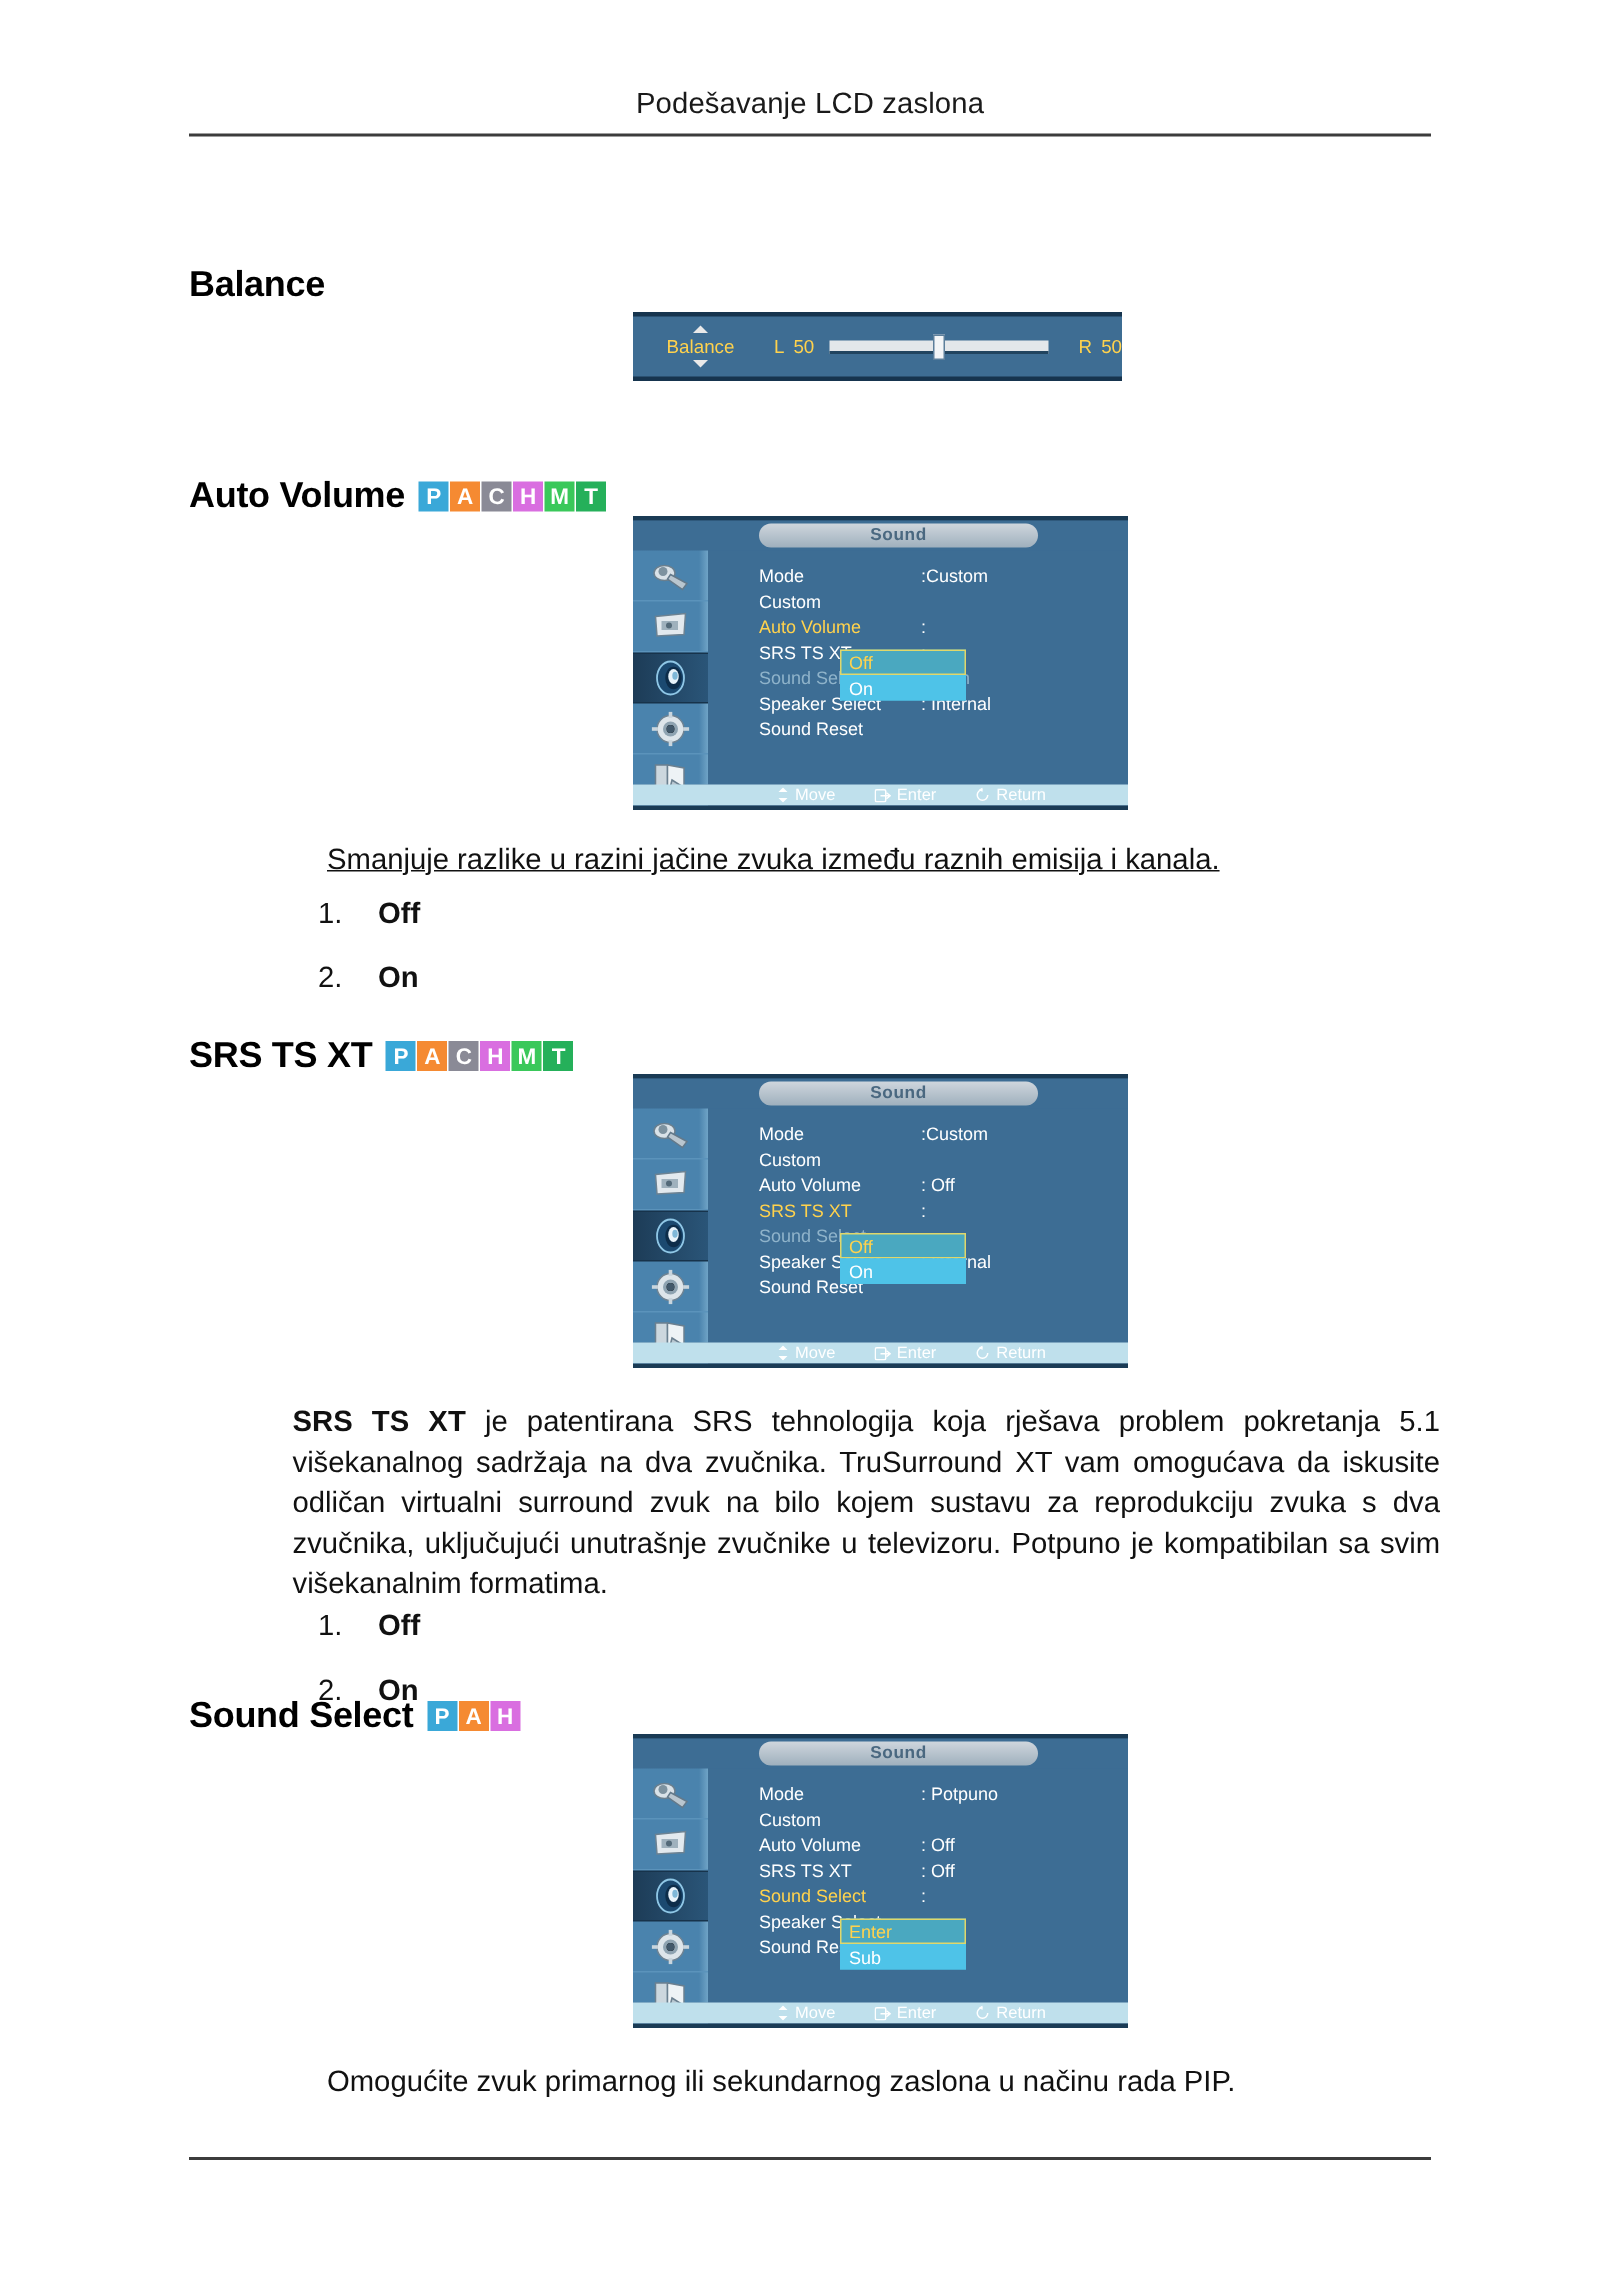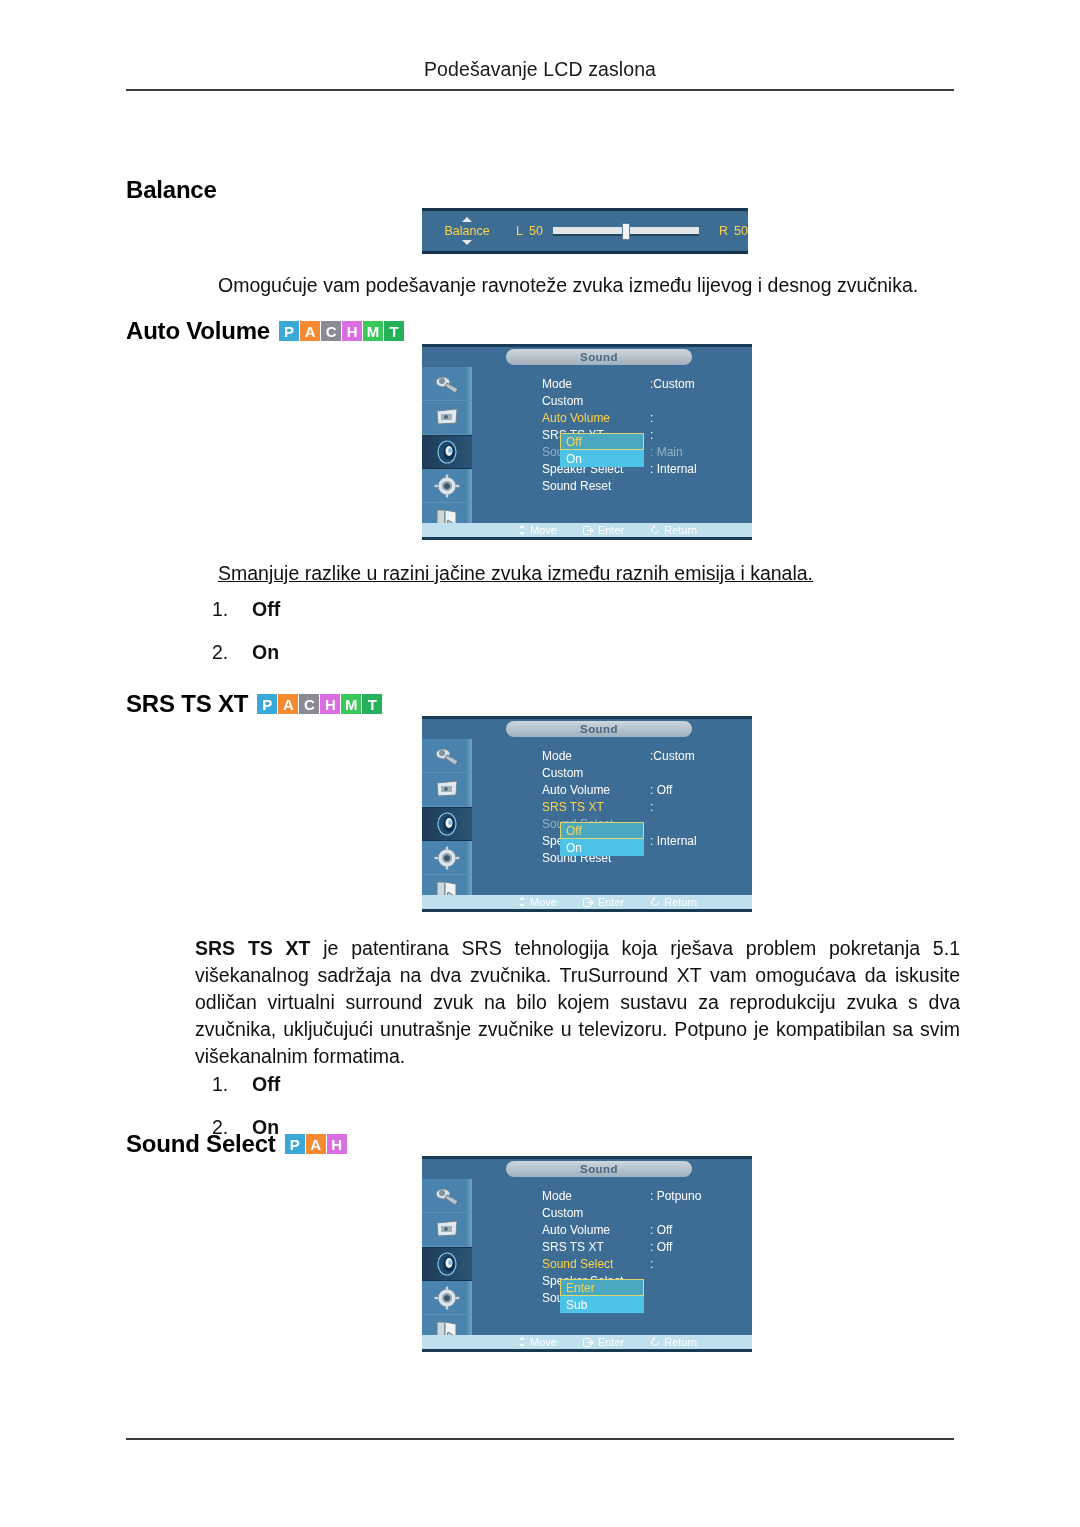--- a/index.html
+++ b/index.html
@@ -131,21 +131,21 @@
   }
   .osd-body {
     position: absolute; left: 50px; top: 20px; right: 0; bottom: 14px;
     background: #3d6d94;
     padding: 8px 0 0 34px;
   }
   .osd-row {
     height: 17px; display: flex; align-items: center;
     font-size: 12px; color: #ffffff; white-space: nowrap;
   }
-  .osd-label { width: 108px; margin-left: 36px; }
+  .osd-label { width: 108px; }
   .osd-label.sel { color: #ffd24d; }
   .osd-label.dim { color: #8fb3ca; }
   .osd-value { color: #ffffff; }
   .osd-value.dim { color: #8fb3ca; }
 
   .osd-dropdown {
     position: absolute; width: 84px;
     z-index: 5;
   }
   .dd-opt {
@@ -192,21 +192,20 @@
     </div>
     <span class="bal-l">L</span>
     <span class="bal-l" style="margin-left:6px;">50</span>
     <span class="bal-track">
       <span class="bal-handle"></span>
     </span>
     <span class="bal-r">R</span>
     <span class="bal-r" style="margin-left:6px;">50</span>
   </div>
 
-  <div class="body-text" style="left:218px; top:272px; width:760px;">Omogućuje vam podešavanje ravnoteže zvuka između lijevog i desnog zvučnika.</div>
 
   <div class="heading" style="left:126px; top:317px;">
     <span>Auto Volume</span>
     <span class="badges">
         <span class="badge" style="background: rgb(58, 168, 216);">P</span>
         <span class="badge" style="background: rgb(245, 138, 50);">A</span>
         <span class="badge" style="background: rgb(138, 138, 150);">C</span>
         <span class="badge" style="background: rgb(217, 110, 224);">H</span>
         <span class="badge" style="background: rgb(58, 200, 90);">M</span>
         <span class="badge" style="background: rgb(37, 176, 90);">T</span>
@@ -603,15 +602,16 @@
             <svg width="10" height="10" viewBox="0 0 10 10">
               <path d="M8.5 5 A3.5 3.5 0 1 1 5 1.5" stroke="#fff" fill="none"></path>
               <path d="M5 0 L5 3 L2.6 1.5 Z" fill="#fff"></path>
             </svg>
           </span>
           <span>Return</span>
         </span>
       </div>
   </div>
 
+  <div class="body-text" style="left:218px; top:1375px; width:760px;">Omogućite zvuk primarnog ili sekundarnog zaslona u načinu rada PIP.</div>
 
   <div class="rule-bottom"></div>
 </div>
 
 </body></html>

